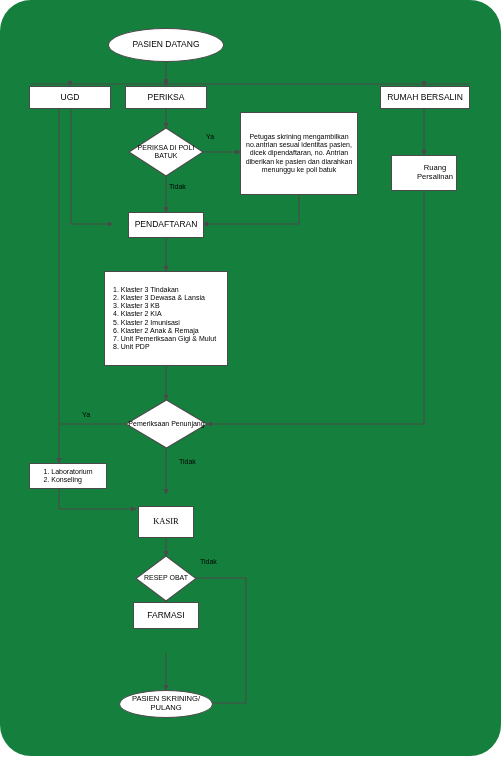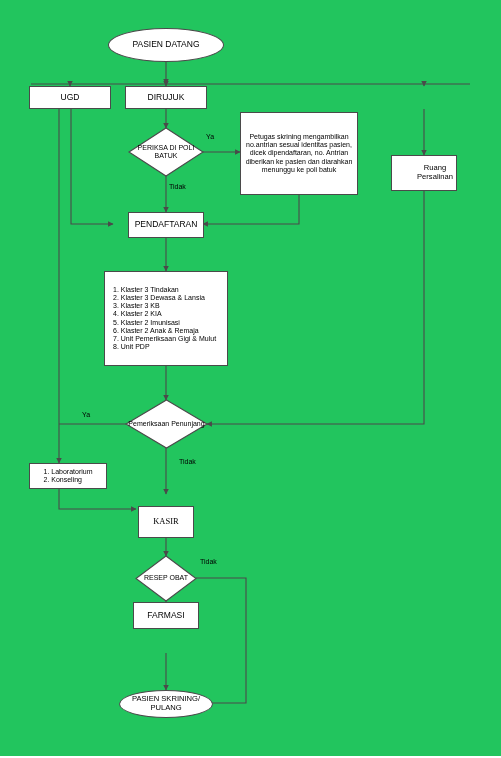--- a/index.html
+++ b/index.html
@@ -8,22 +8,23 @@
     background: #ffffff;
   }
   body {
     font-family: "Liberation Sans", sans-serif;
     color: #000000;
   }
   #canvas {
     position: relative;
     width: 501px;
     height: 756px;
-    background: #22c55e;
+    background: #15803d;
     overflow: hidden;
+    border-radius: 31px;
   }
   svg.wires {
     position: absolute;
     left: 0; top: 0;
     width: 501px;
     height: 758px;
   }
   .node {
     position: absolute;
     box-sizing: border-box;
@@ -148,23 +149,26 @@
 
   <div class="node term fs9" style="left:108px; top:28px; width:116px; height:34px;">
     <span>PASIEN DATANG</span>
   </div>
 
   <div class="node proc fs9" style="left:29px; top:86px; width:82px; height:23px;">
     <span>UGD</span>
   </div>
 
   <div class="node proc fs9" style="left:125px; top:86px; width:82px; height:23px;">
-    <span>DIRUJUK</span>
-  </div>
-
+    <span>PERIKSA</span>
+  </div>
+
+  <div class="node proc fs9" style="left:380px; top:86px; width:90px; height:23px;">
+    <span>RUMAH BERSALIN</span>
+  </div>
 
   <div class="diamond-wrap" style="left:129px; top:128px; width:74px; height:48px;">
     <svg width="74" height="48" xmlns="http://www.w3.org/2000/svg">
       <polygon points="37,0 74,24 37,48 0,24" fill="#ffffff" stroke="#4a4a4a" stroke-width="1.1"></polygon>
     </svg>
     <div class="diamond-label fs75">PERIKSA DI POLI BATUK</div>
   </div>
 
   <div class="edge-label fs75" style="left:206px; top:133px;">Ya</div>
   <div class="edge-label fs75" style="left:169px; top:183px;">Tidak</div>

